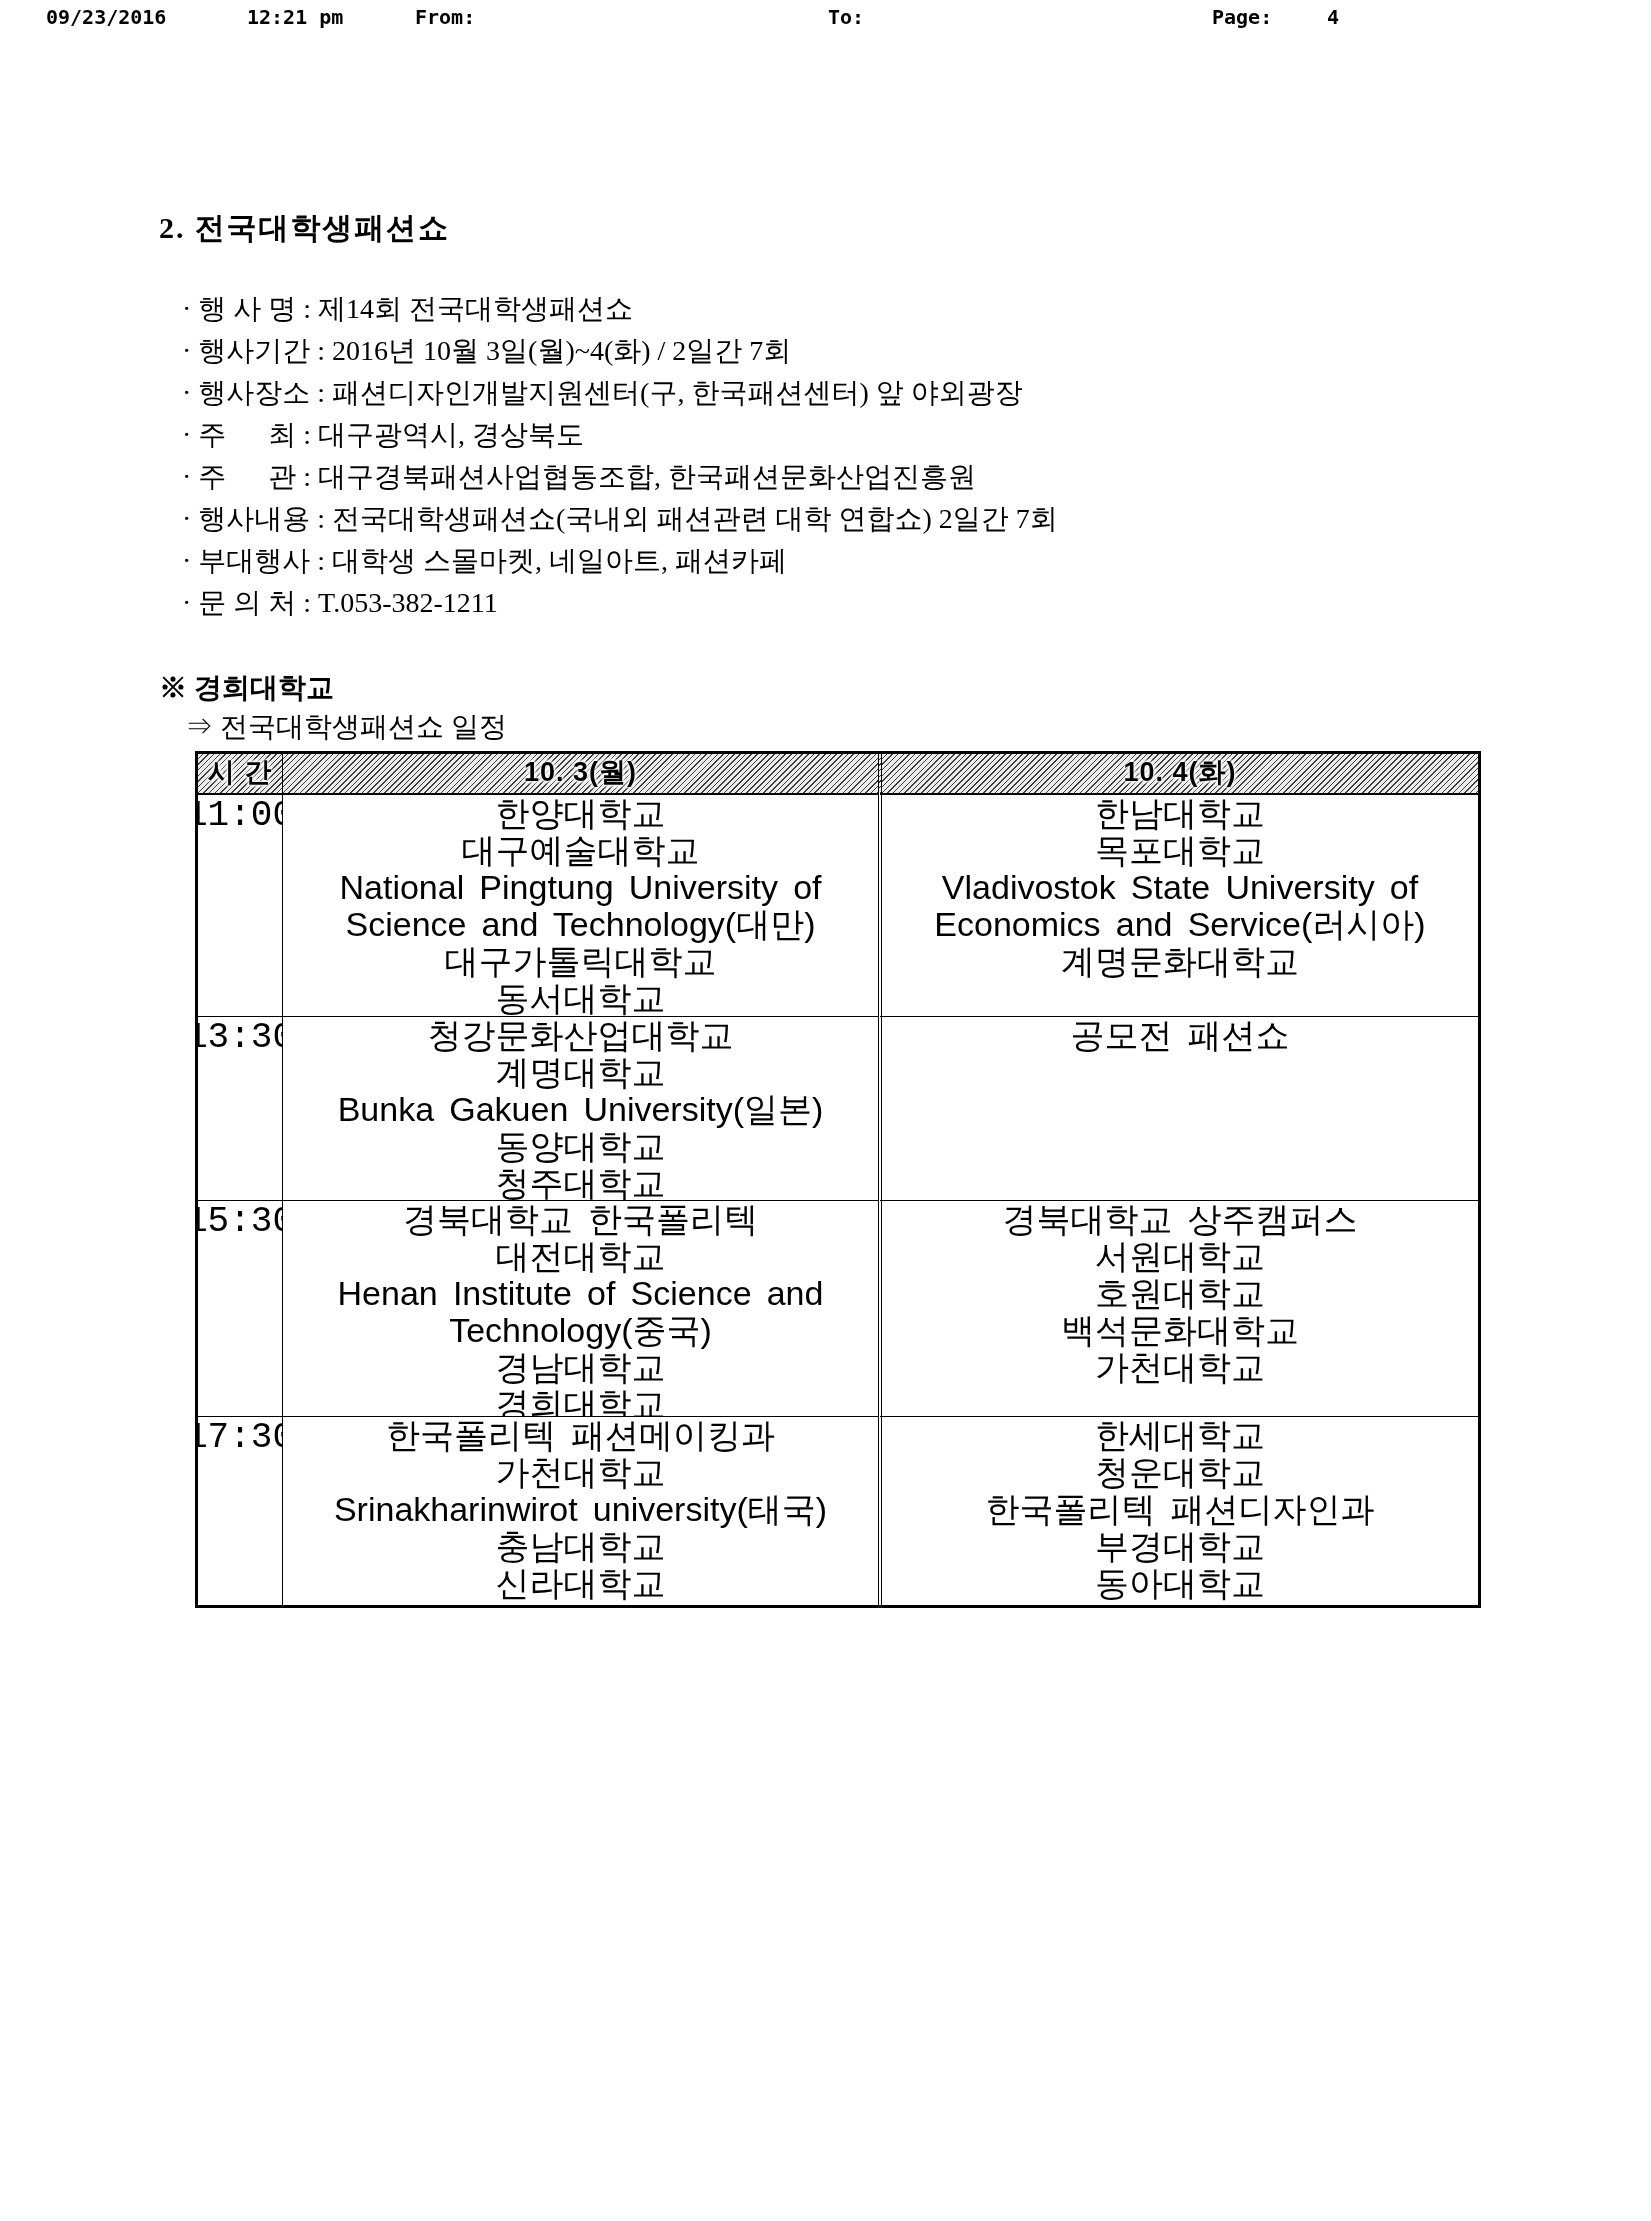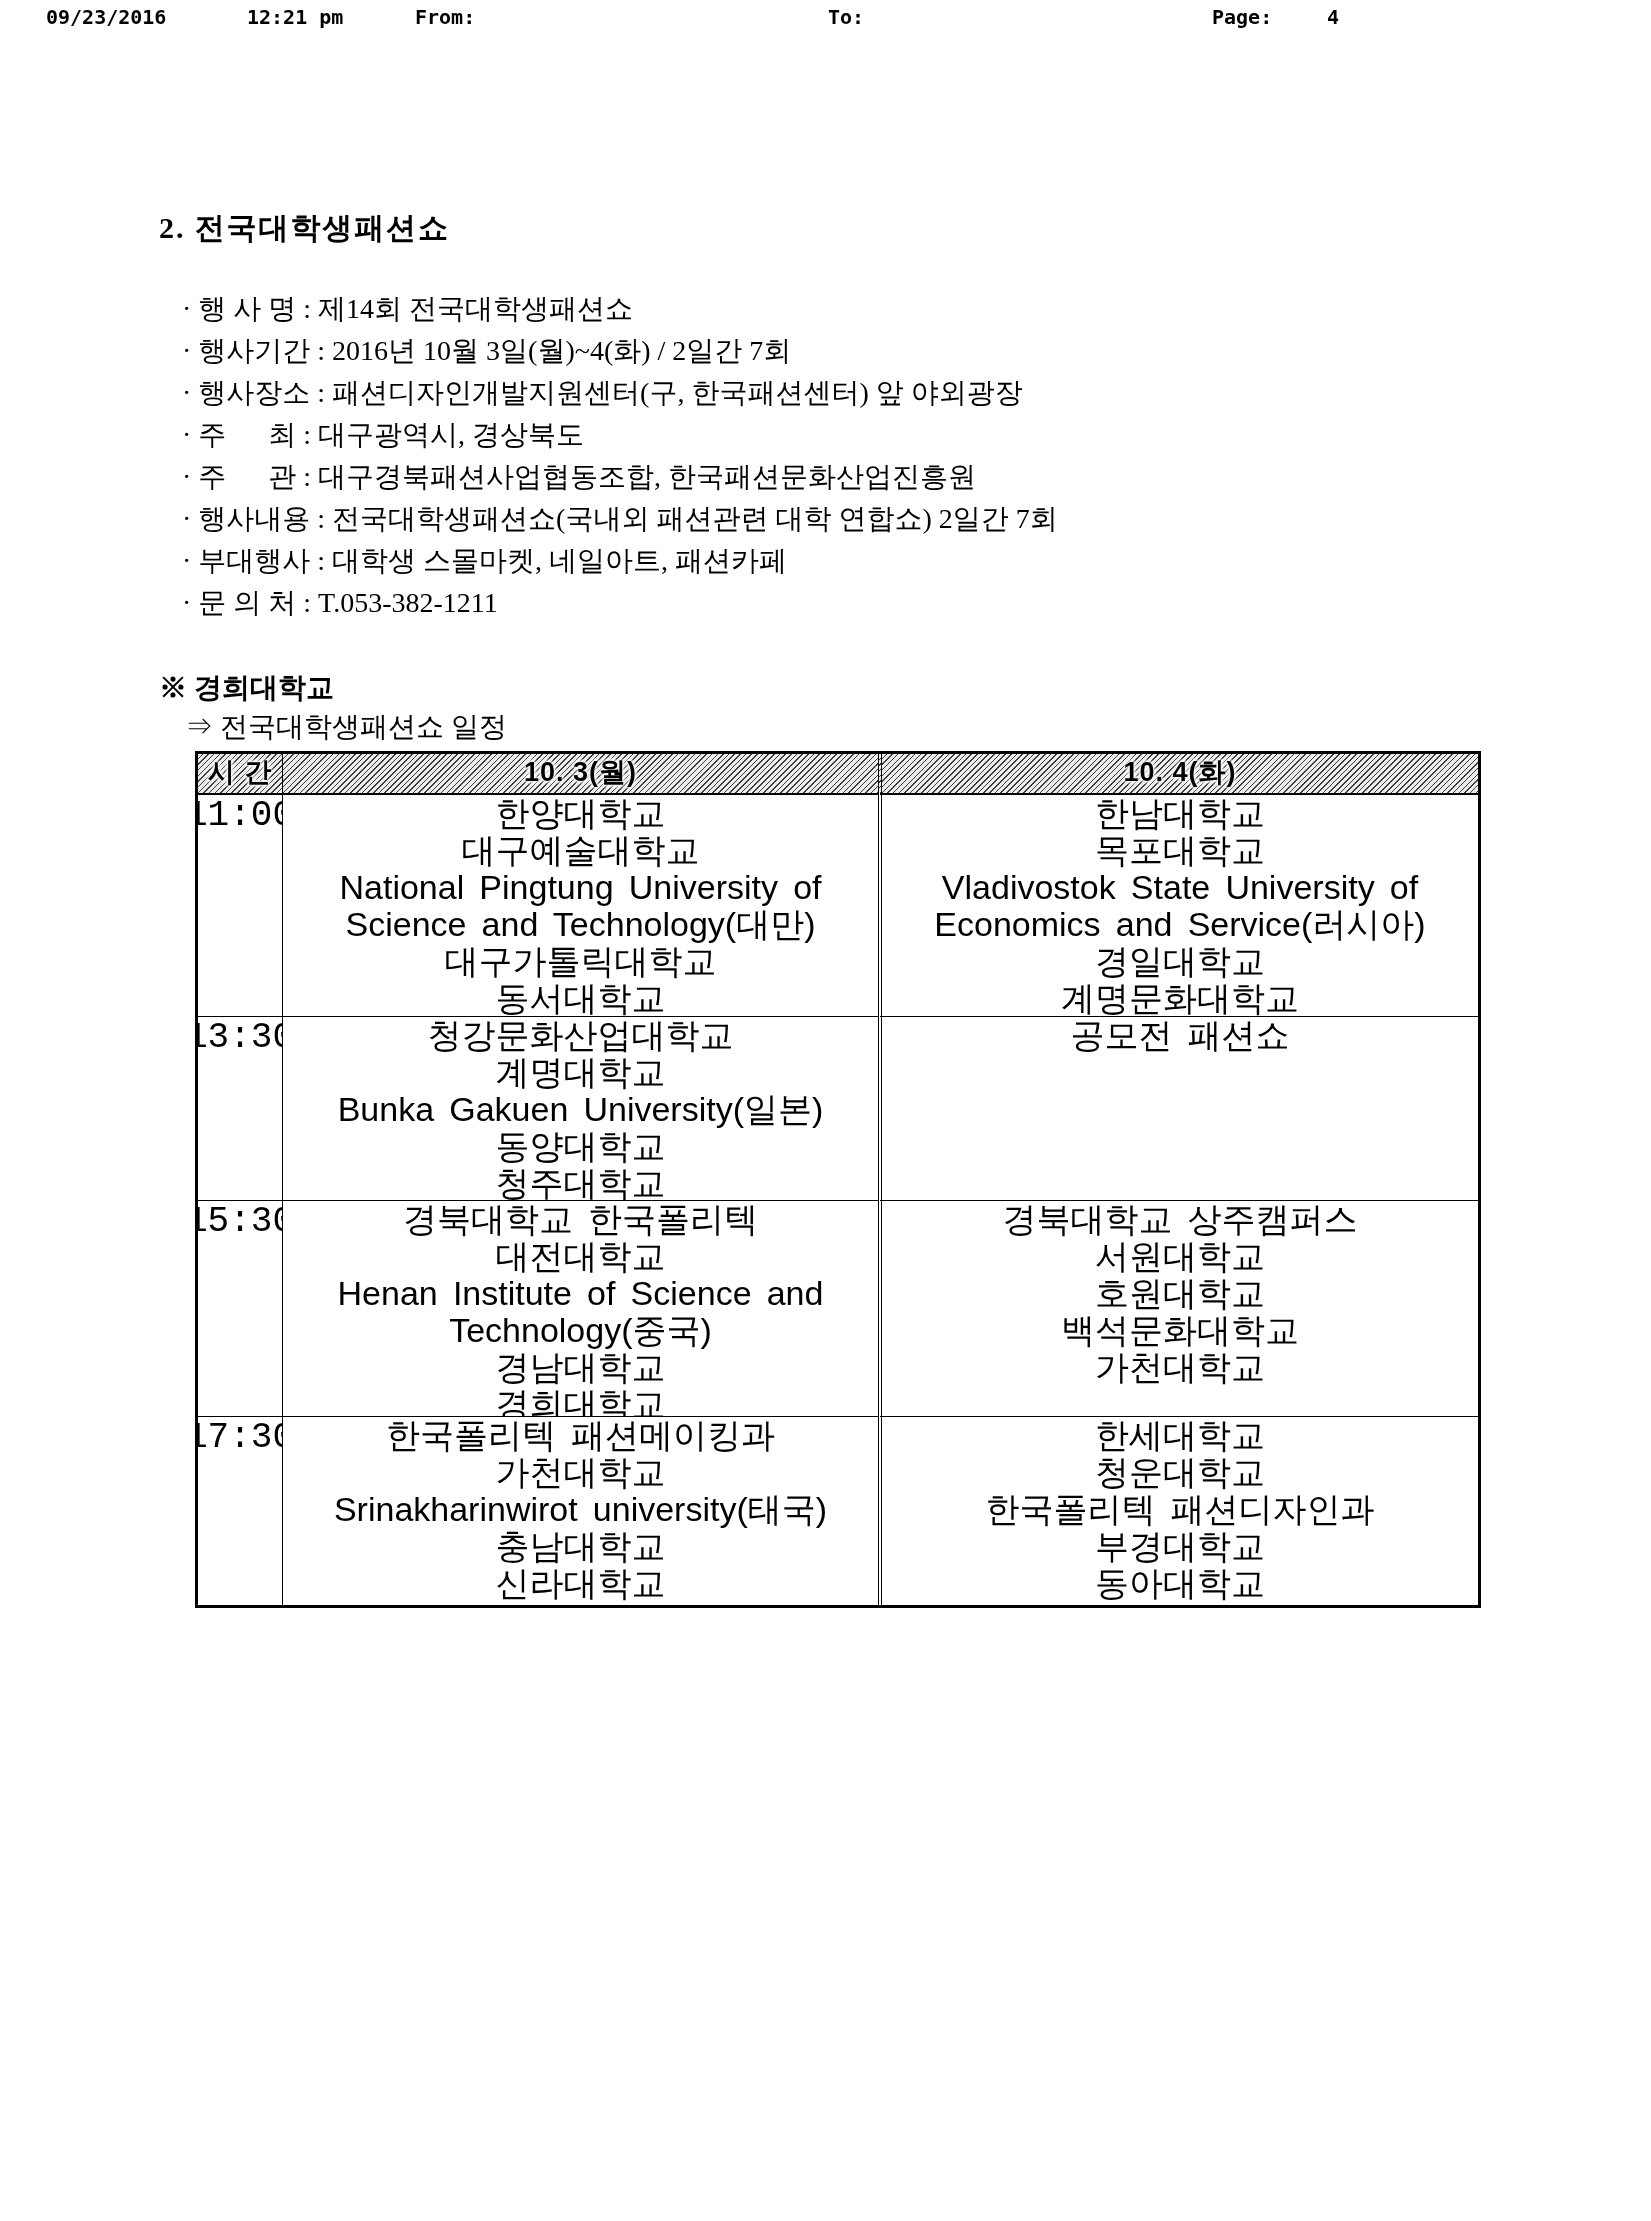--- a/index.html
+++ b/index.html
@@ -127,21 +127,20 @@
       <span class="cell-line">한양대학교</span>
       <span class="cell-line">대구예술대학교</span>
       <span class="cell-line">National Pingtung University of Science and Technology(대만)</span>
       <span class="cell-line">대구가톨릭대학교</span>
       <span class="cell-line">동서대학교</span>
     </div>
   <div class="cell day-cell col3 rule-top">
       <span class="cell-line">한남대학교</span>
       <span class="cell-line">목포대학교</span>
       <span class="cell-line">Vladivostok State University of Economics and Service(러시아)</span>
-      <span class="cell-line">경일대학교</span>
       <span class="cell-line">계명문화대학교</span>
     </div>
 
   <div class="cell time-cell rule-top">13:30</div>
   <div class="cell day-cell col2 rule-top">
       <span class="cell-line">청강문화산업대학교</span>
       <span class="cell-line">계명대학교</span>
       <span class="cell-line">Bunka Gakuen University(일본)</span>
       <span class="cell-line">동양대학교</span>
       <span class="cell-line">청주대학교</span>

